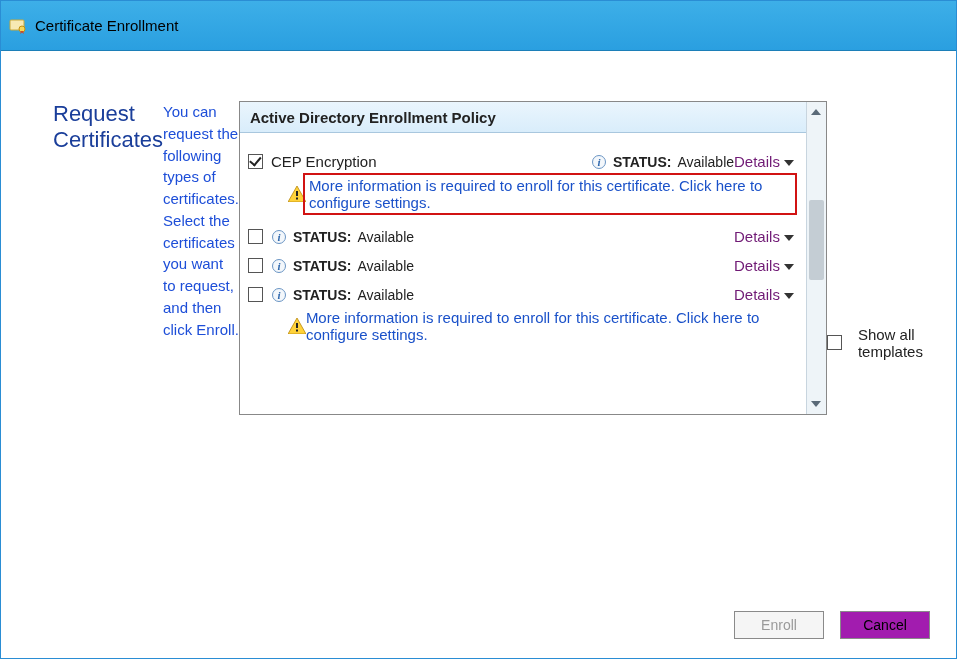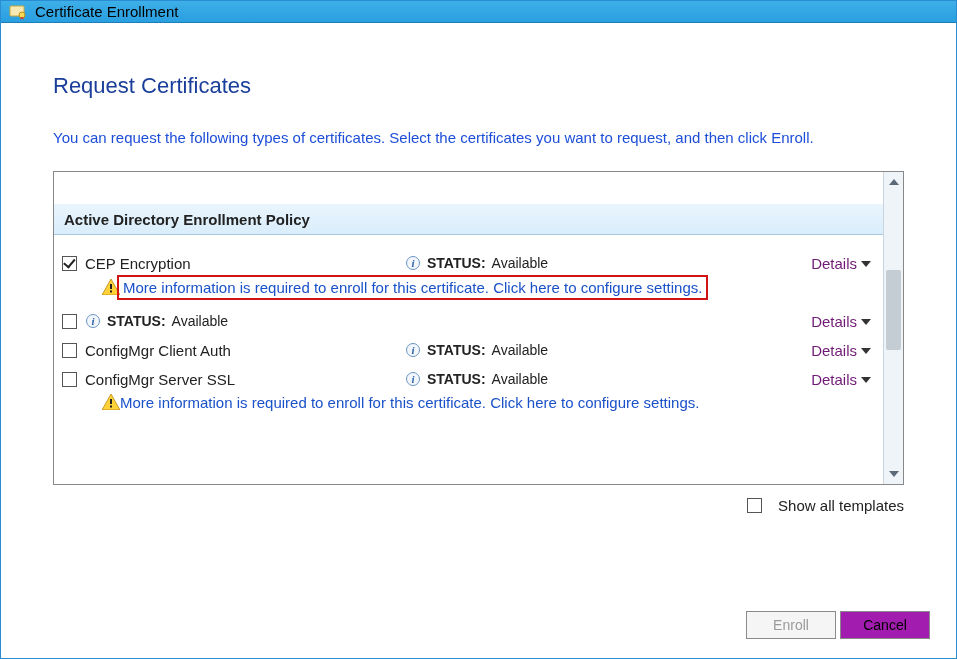--- a/index.html
+++ b/index.html
@@ -5,55 +5,54 @@
   * { box-sizing: border-box; }
   html, body { margin: 0; padding: 0; font-family: "Segoe UI", Tahoma, sans-serif; font-size: 14px; color: #222; }
   .window {
     width: 957px; height: 659px;
     border: 1px solid #2a8dd4;
     background: #fff;
     display: flex; flex-direction: column;
     position: relative;
   }
   .titlebar {
-    height: 22px;
+    height: 50px;
     background: linear-gradient(#3dafe8, #2a9fe0);
     display: flex; align-items: center;
     padding: 0 8px;
     color: #000;
     font-size: 15px;
     border-bottom: 1px solid #1c7fb8;
   }
   .titlebar .app-icon {
     width: 18px; height: 18px; margin-right: 8px;
     display: inline-flex; align-items: center; justify-content: center;
   }
   .content {
     flex: 1;
     padding: 50px 52px 20px 52px;
-    display: flex; flex-direction: column;
+    display: flex; flex-direction: row;
     overflow: hidden;
   }
   .page-title {
     font-size: 22px; color: #1a3e9a; font-weight: 400;
     margin: 0 0 28px 0;
   }
   .instructions {
     font-size: 15px; color: #1d4ed8; margin-bottom: 22px; line-height: 1.45;
   }
   .listbox {
     border: 1px solid #888;
     height: 314px;
     display: flex;
     background: #fff;
   }
   .list-scroll {
     flex: 1;
     overflow: hidden;
-    margin-top: 32px;
   }
   .policy-header {
     background: linear-gradient(#eaf5fd, #d9edfb);
     padding: 7px 10px 6px 10px;
     font-weight: 700; font-size: 15px;
     border-bottom: 1px solid #a9c7de;
   }
   .cert-rows { padding: 12px 0 6px 0; }
   .cert-row {
     padding: 8px 12px 4px 8px;
@@ -114,21 +113,21 @@
   }
   .below-list {
     display: flex; align-items: center; gap: 8px;
     margin-top: 12px;
     font-size: 15px;
     justify-content: flex-end;
   }
   .footer {
     height: 66px;
     display: flex; align-items: center; justify-content: flex-end;
-    gap: 4px; padding: 0 26px;
+    gap: 16px; padding: 0 26px;
     border-top: 0;
   }
   .btn {
     min-width: 90px; height: 28px;
     border: 1px solid #8a8a8a; background: #a21caf;
     font-size: 14px; cursor: pointer;
     padding: 0 16px;
   }
   .btn:disabled { color: #9a9a9a; background: #f5f5f5; cursor: default; }
 </style>
@@ -203,21 +202,20 @@
                   <span>Details</span>
                   <span class="chev"><svg width="10" height="6">
                       <path d="M0 0 L5 6 L10 0 Z" fill="#333"></path>
                     </svg></span>
                 </span>
               </div>
             </div>
             <div class="cert-row">
               <div class="cert-row-main">
                 <span class="chk"></span>
-                <span class="cert-name">ConfigMgr Client Auth</span>
                 <span class="status-col">
                   <span class="info-icon">
                     <svg viewBox="0 0 16 16" width="16" height="16">
                       <circle cx="8" cy="8" r="6.5" fill="#f3f7fb" stroke="#6a95c4"></circle>
                       <text x="8" y="12" text-anchor="middle" font-family="Georgia,serif" font-style="italic" font-weight="bold" font-size="11" fill="#2e67ad">i</text>
                     </svg>
                   </span>
                   <span class="status-label">STATUS:</span>
                   <span class="status-value">Available</span>
                 </span>
@@ -225,21 +223,20 @@
                   <span>Details</span>
                   <span class="chev"><svg width="10" height="6">
                       <path d="M0 0 L5 6 L10 0 Z" fill="#333"></path>
                     </svg></span>
                 </span>
               </div>
             </div>
             <div class="cert-row">
               <div class="cert-row-main">
                 <span class="chk"></span>
-                <span class="cert-name">ConfigMgr Server SSL</span>
                 <span class="status-col">
                   <span class="info-icon">
                     <svg viewBox="0 0 16 16" width="16" height="16">
                       <circle cx="8" cy="8" r="6.5" fill="#f3f7fb" stroke="#6a95c4"></circle>
                       <text x="8" y="12" text-anchor="middle" font-family="Georgia,serif" font-style="italic" font-weight="bold" font-size="11" fill="#2e67ad">i</text>
                     </svg>
                   </span>
                   <span class="status-label">STATUS:</span>
                   <span class="status-value">Available</span>
                 </span>

